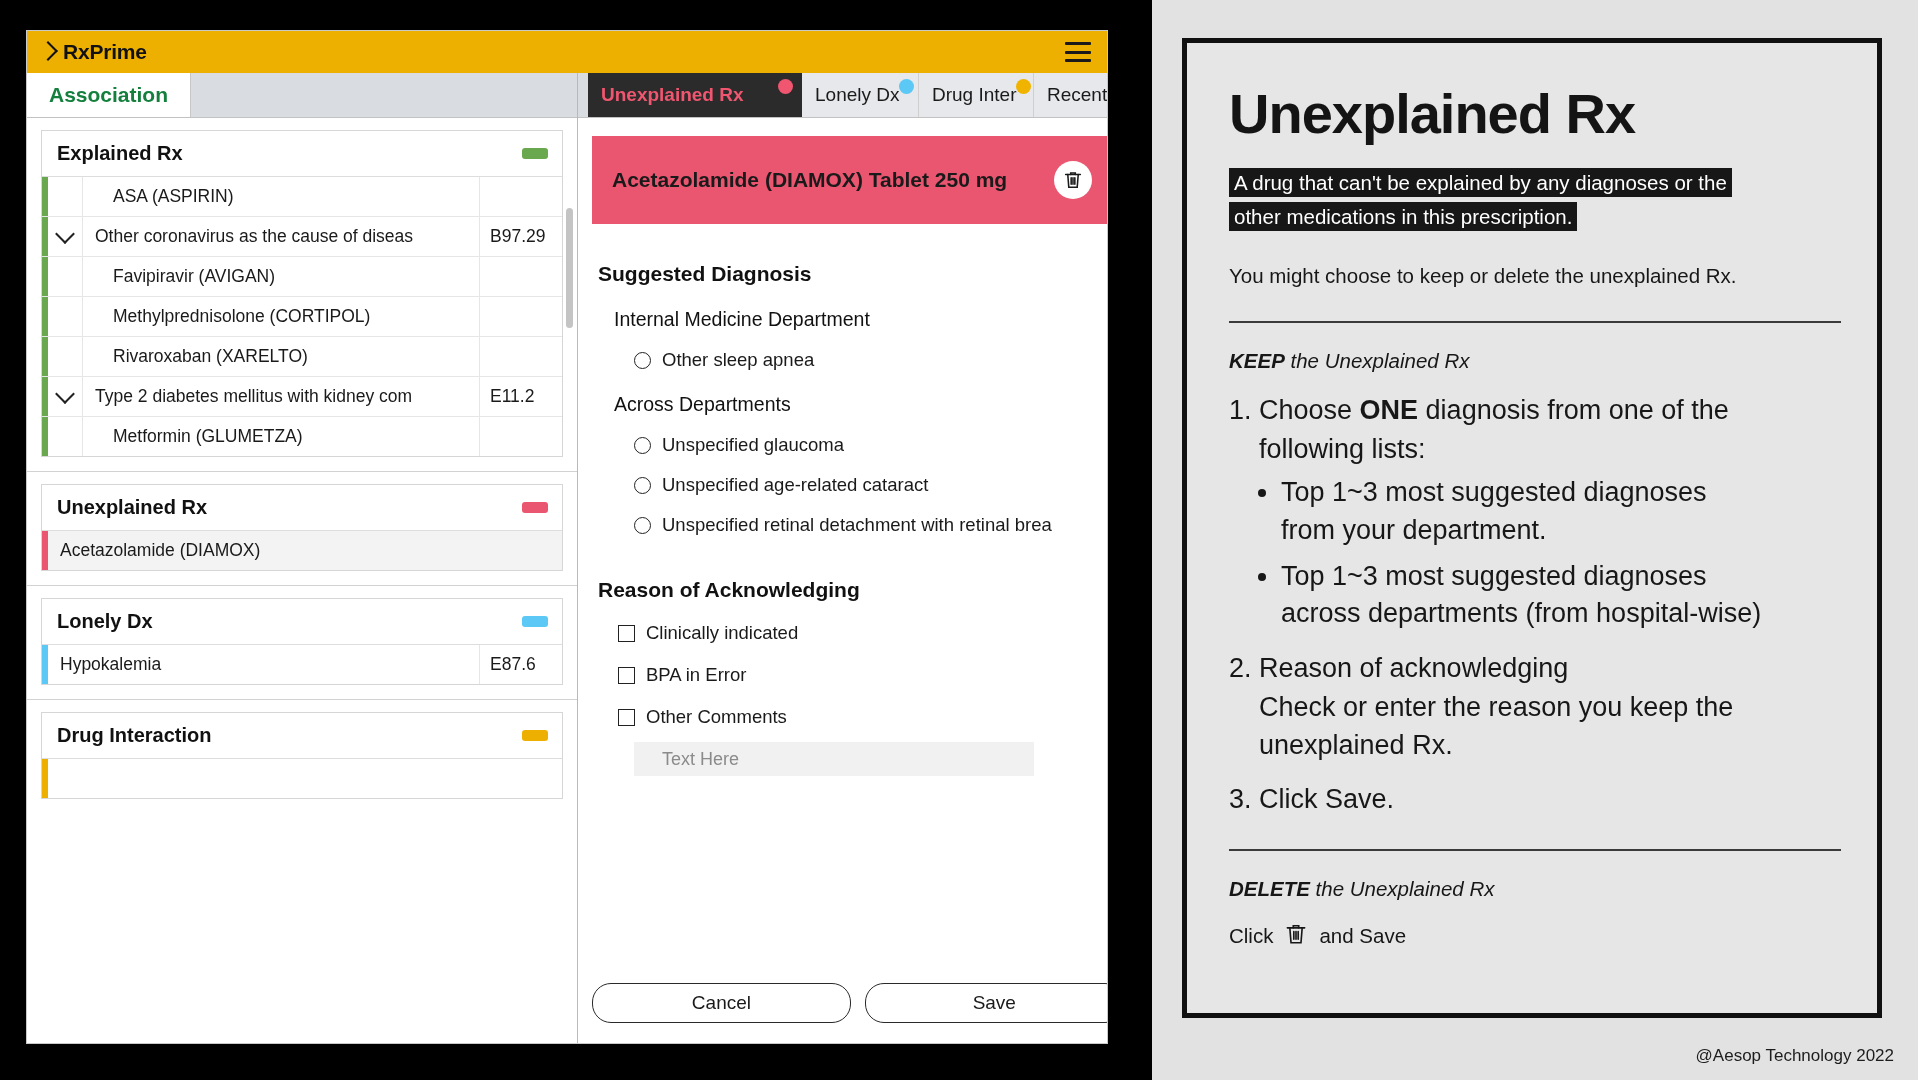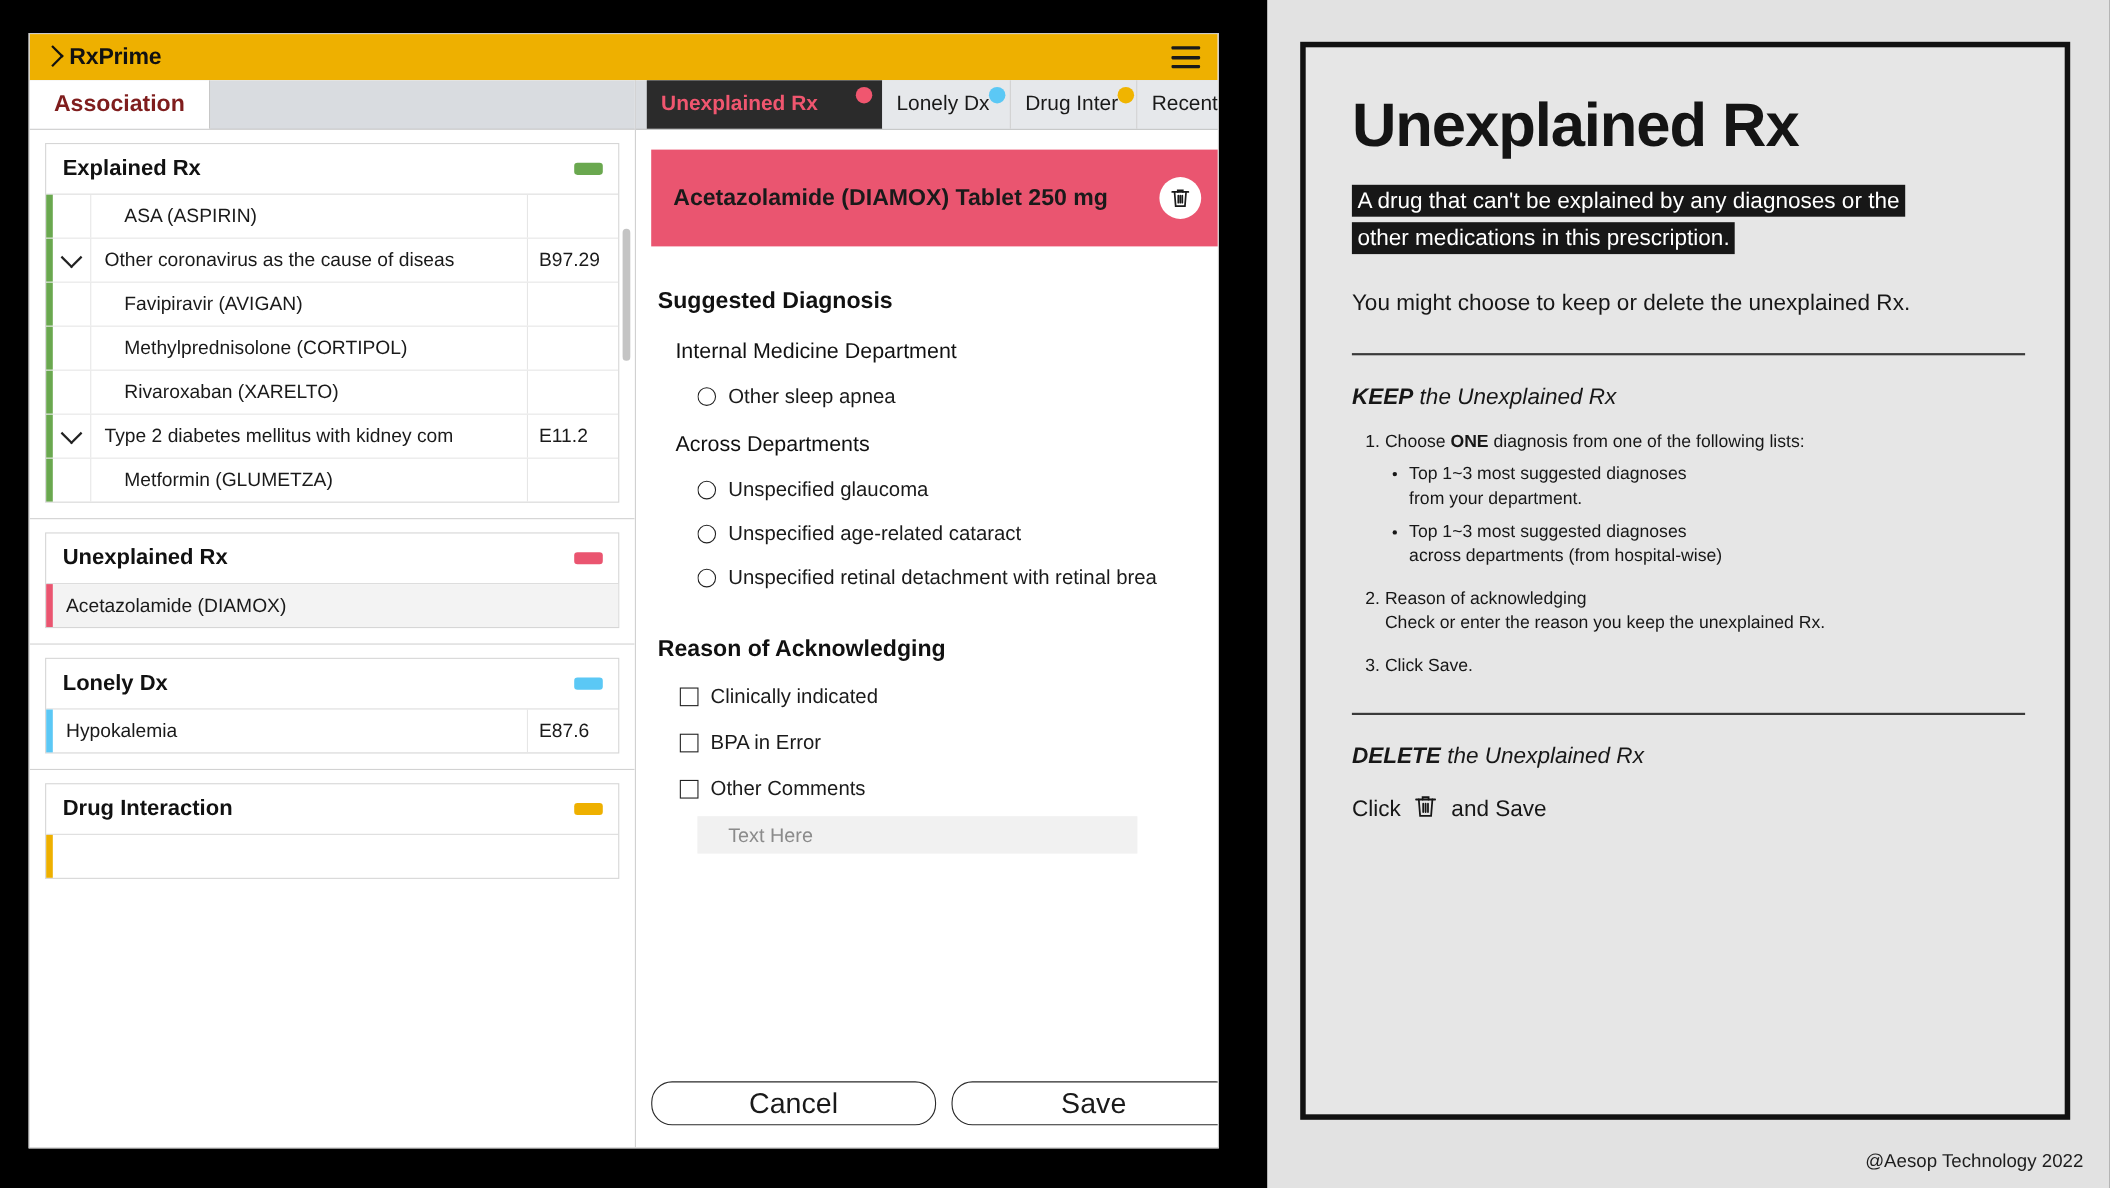--- a/index.html
+++ b/index.html
@@ -115,21 +115,21 @@
     flex: 0 0 auto;
     border-bottom: 1px solid #c2c2c2;
   }
   .lefttab {
     height: 44px;
     padding: 0 22px;
     display: flex;
     align-items: center;
     font-size: 21px;
     font-weight: bold;
-    color: #7f1d1d;
+    color: #15803d;
     background: #ffffff;
     border-right: 1px solid #c7c7c7;
   }
 
   
   .left-scroll {
     flex: 1 1 auto;
     overflow: hidden;
     position: relative;
     padding: 0;
@@ -363,21 +363,21 @@
   }
   .btn {
     flex: 1 1 0;
     height: 38px;
     border: 1.6px solid #2a2a2a;
     border-radius: 19px;
     background: #fff;
     display: flex;
     align-items: center;
     justify-content: center;
-    font-size: 26px;
+    font-size: 19px;
     color: #1a1a1a;
     cursor: pointer;
   }
 
   
   .slide-region {
     position: absolute;
     left: 1152px; top: 0;
     width: 766px; height: 1080px;
     background: #e2e2e2;
@@ -424,21 +424,21 @@
   .slide-sub {
     font-size: 20.5px;
     color: #171717;
     margin: 0 0 14px 0;
     font-style: italic;
   }
   .slide-sub b { font-weight: bold; }
   ol.steps {
     margin: 18px 0 0 0;
     padding-left: 30px;
-    font-size: 16px;
+    font-size: 27px;
     color: #171717;
   }
   ol.steps > li { margin-bottom: 16px; line-height: 1.42; }
   ul.sub {
     margin: 6px 0 0 0;
     padding-left: 22px;
     list-style: disc;
   }
   ul.sub > li { margin-bottom: 8px; line-height: 1.4; }
   .step-line2 { display: block; }

